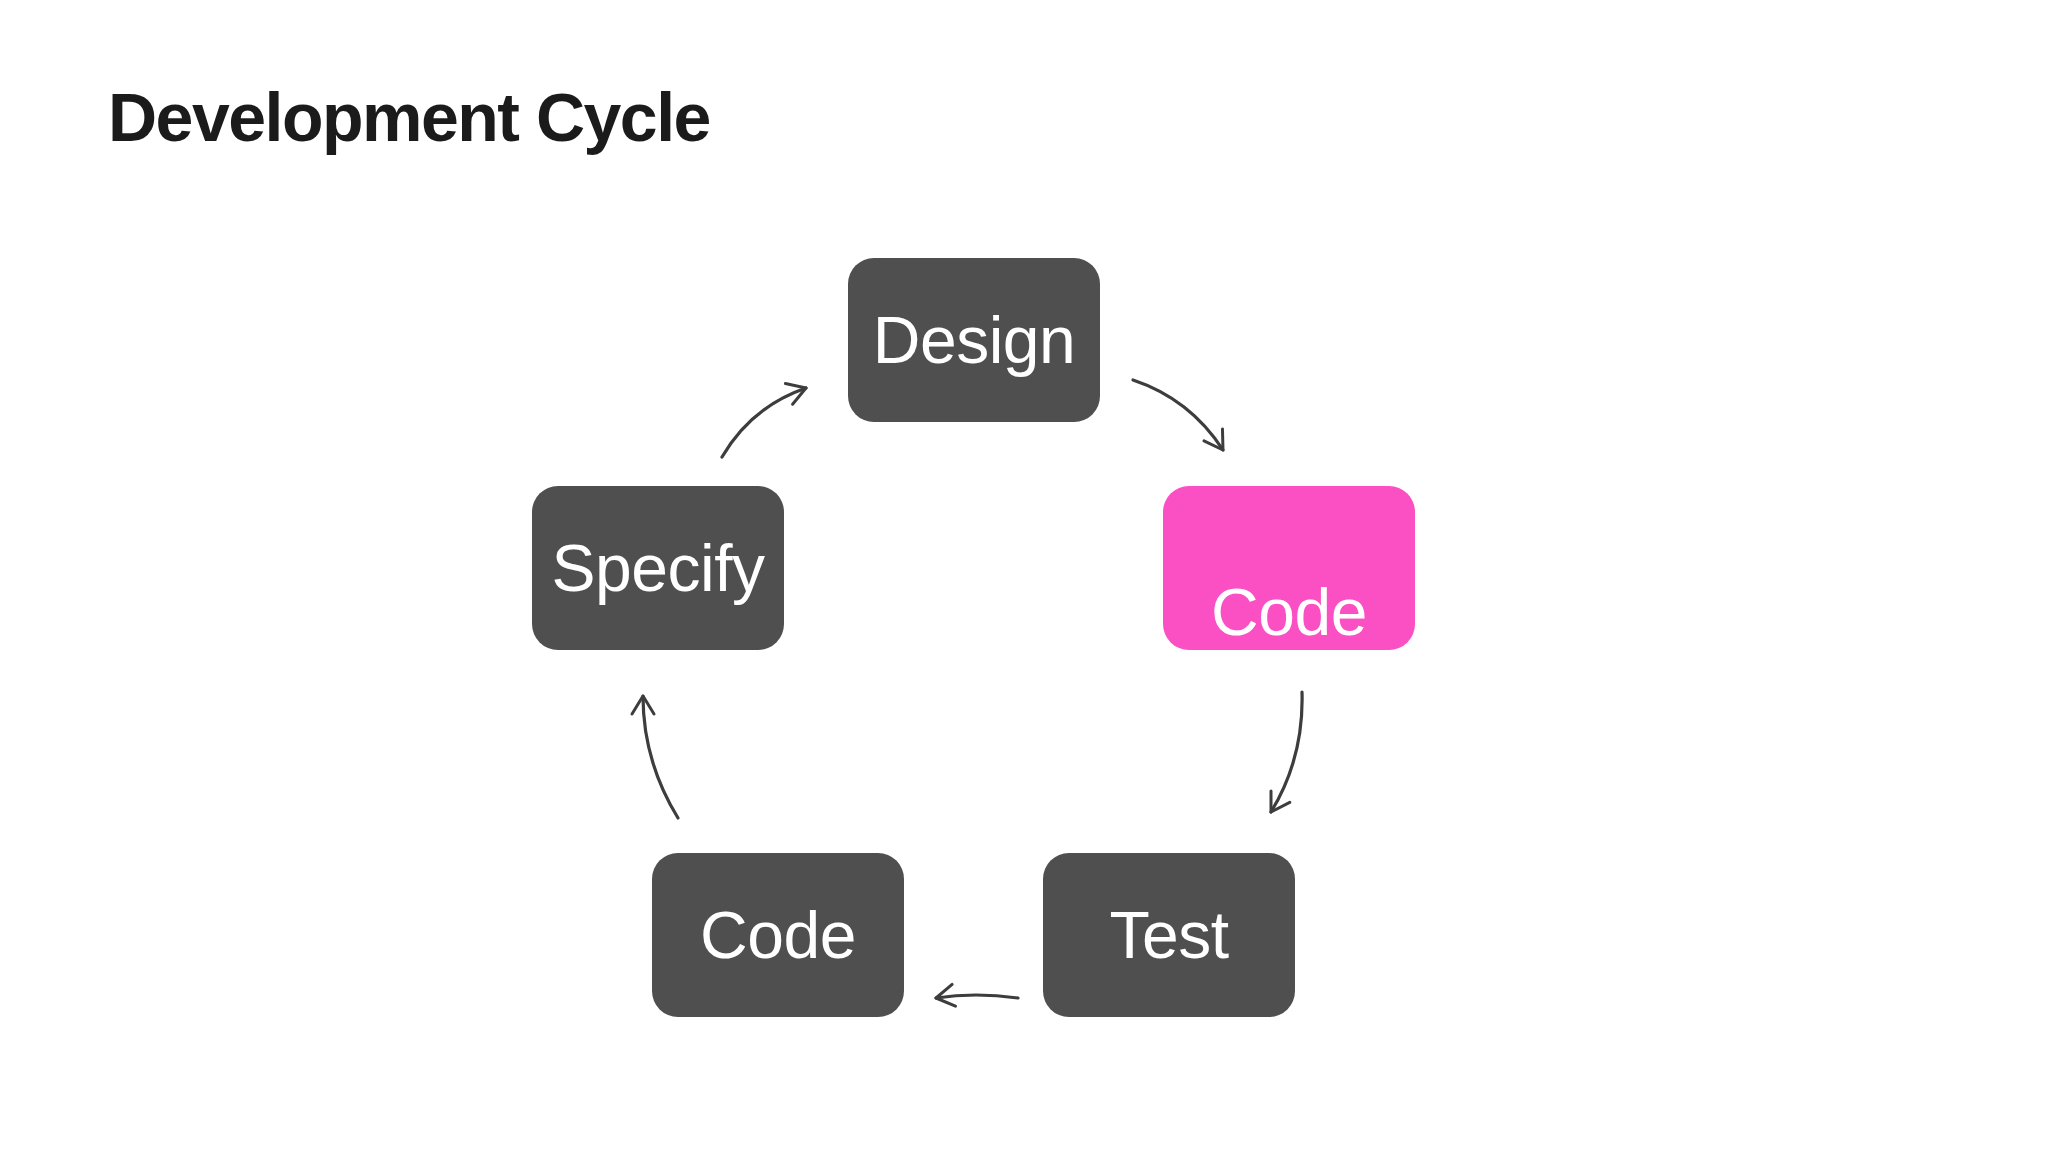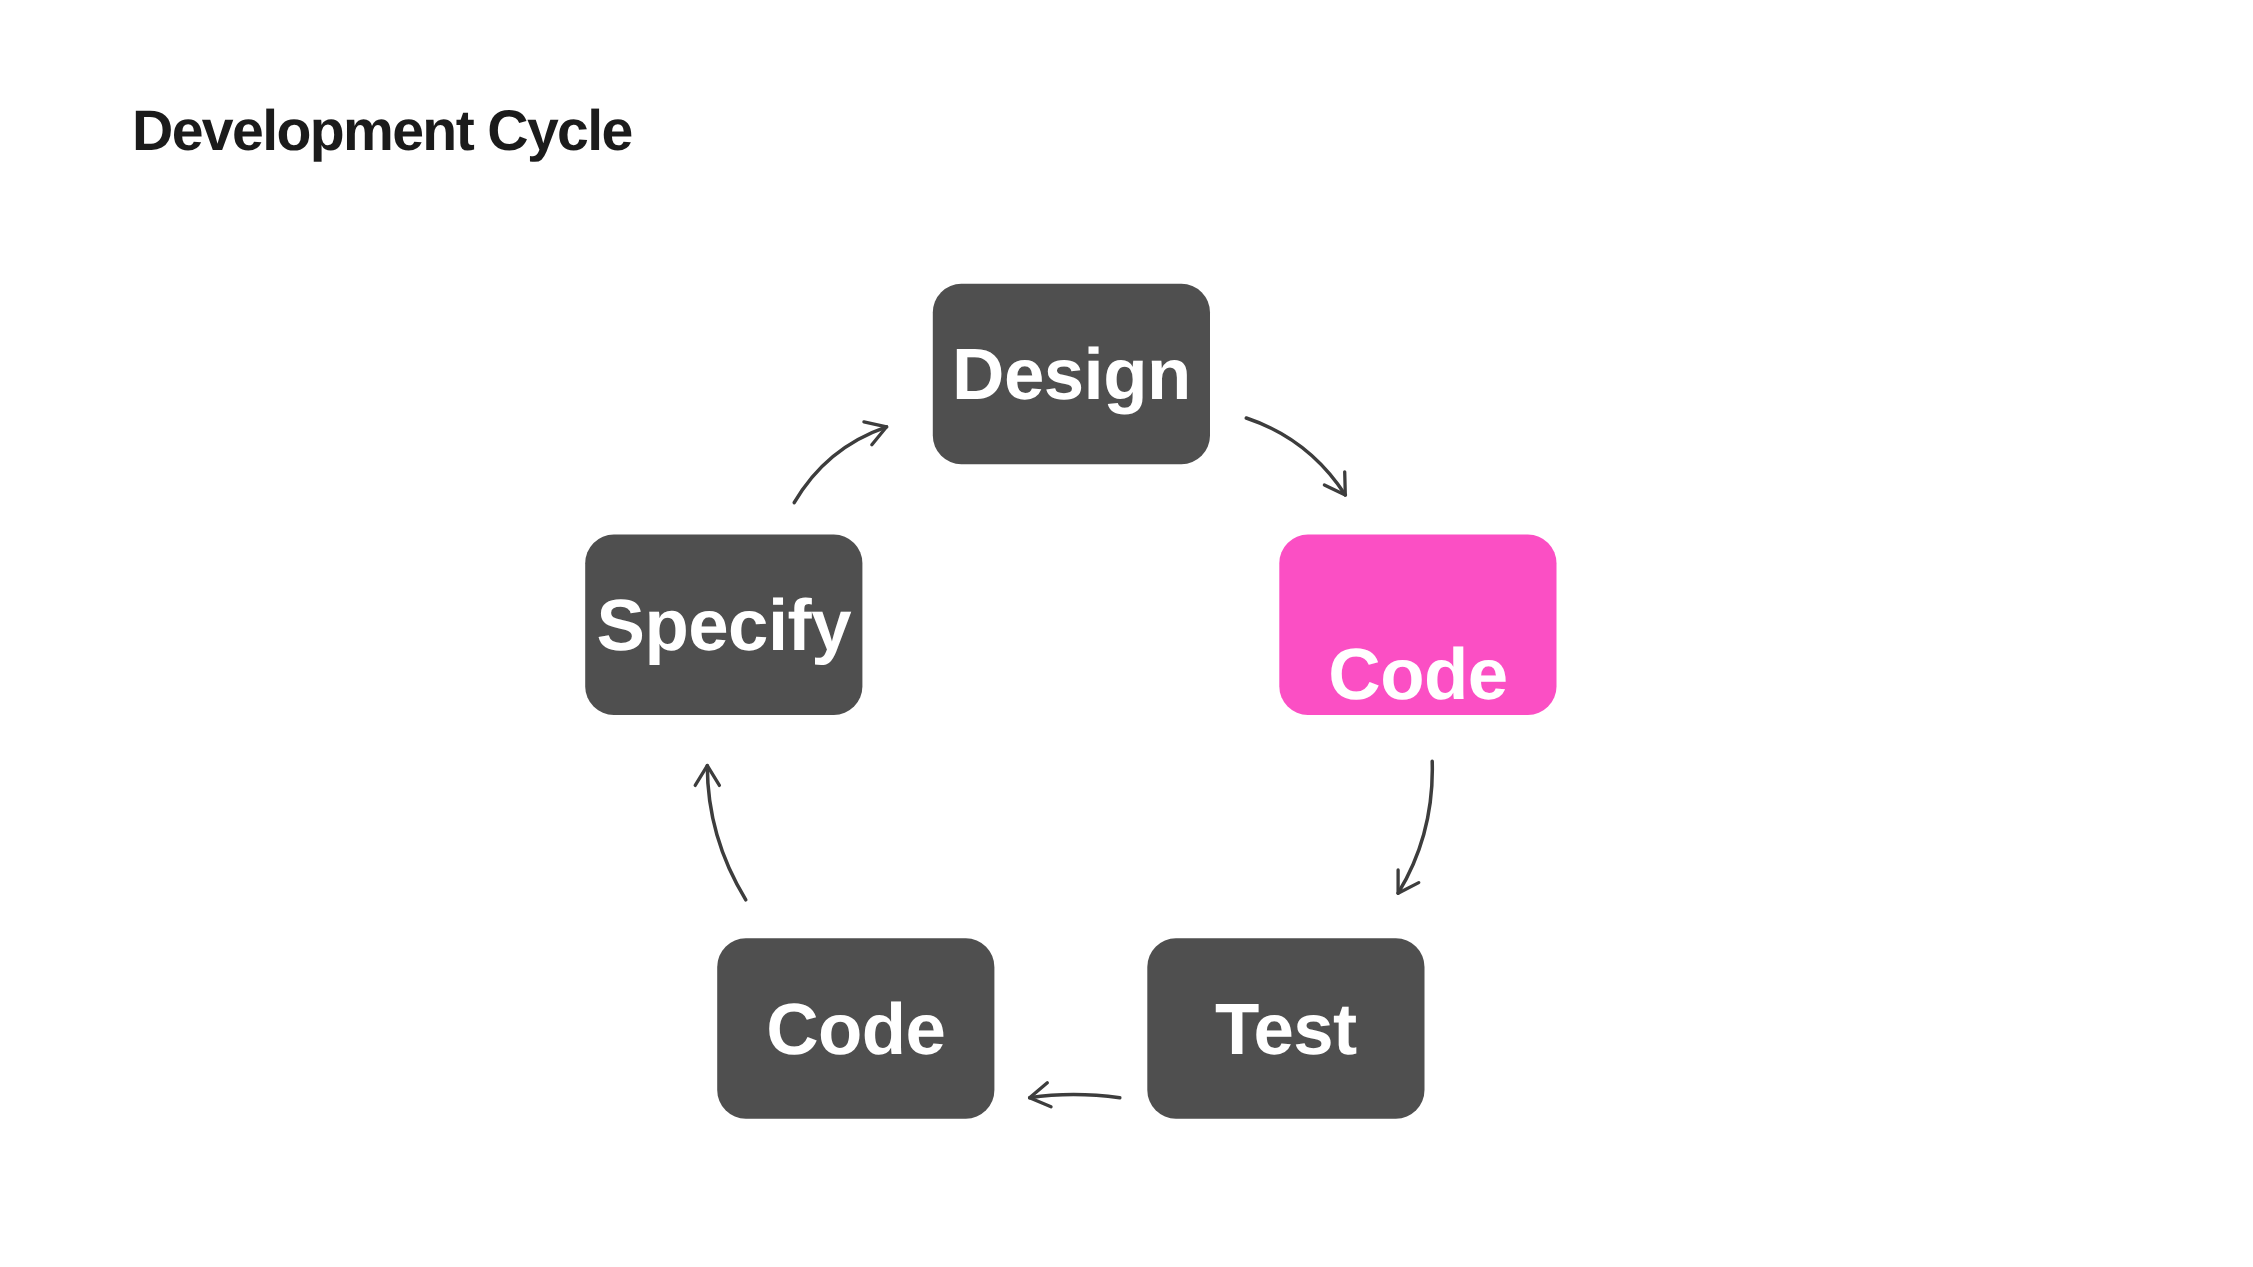--- a/index.html
+++ b/index.html
@@ -12,22 +12,22 @@
     position: relative;
     width: 2048px;
     height: 1152px;
     background: var(--background, #ffffff);
     overflow: hidden;
   }
   .slide-title {
     position: absolute;
     left: 108px;
     top: 78px;
-    margin: 12px;
-    font-size: 52px;
+    margin: 0;
+    font-size: 68px;
     line-height: 1.15;
     font-weight: 700;
     letter-spacing: -1.5px;
     color: var(--title_text, #1b1b1b);
   }
   .arrow-layer {
     position: absolute;
     left: 0;
     top: 0;
     width: 2048px;
@@ -51,21 +51,21 @@
     position: absolute;
     width: 252px;
     height: 164px;
     border-radius: 26px;
     background: var(--node_fill, #4f4f4f);
     color: var(--node_text, #ffffff);
     display: flex;
     align-items: center;
     justify-content: center;
     font-size: 66px;
-    font-weight: 700;
+    font-weight: 400;
     letter-spacing: -0.5px;
   }
   .node--accent {
     background: var(--accent_fill, #fb4fc4);
   }
   .node--design  { left: 848px;  top: 258px; }
   .node--code    { left: 1163px; top: 486px; align-items: flex-end; }
   .node--test    { left: 1043px; top: 853px; }
   .node--tune    { left: 652px;  top: 853px; }
   .node--specify { left: 532px;  top: 486px; text-align: center; }

